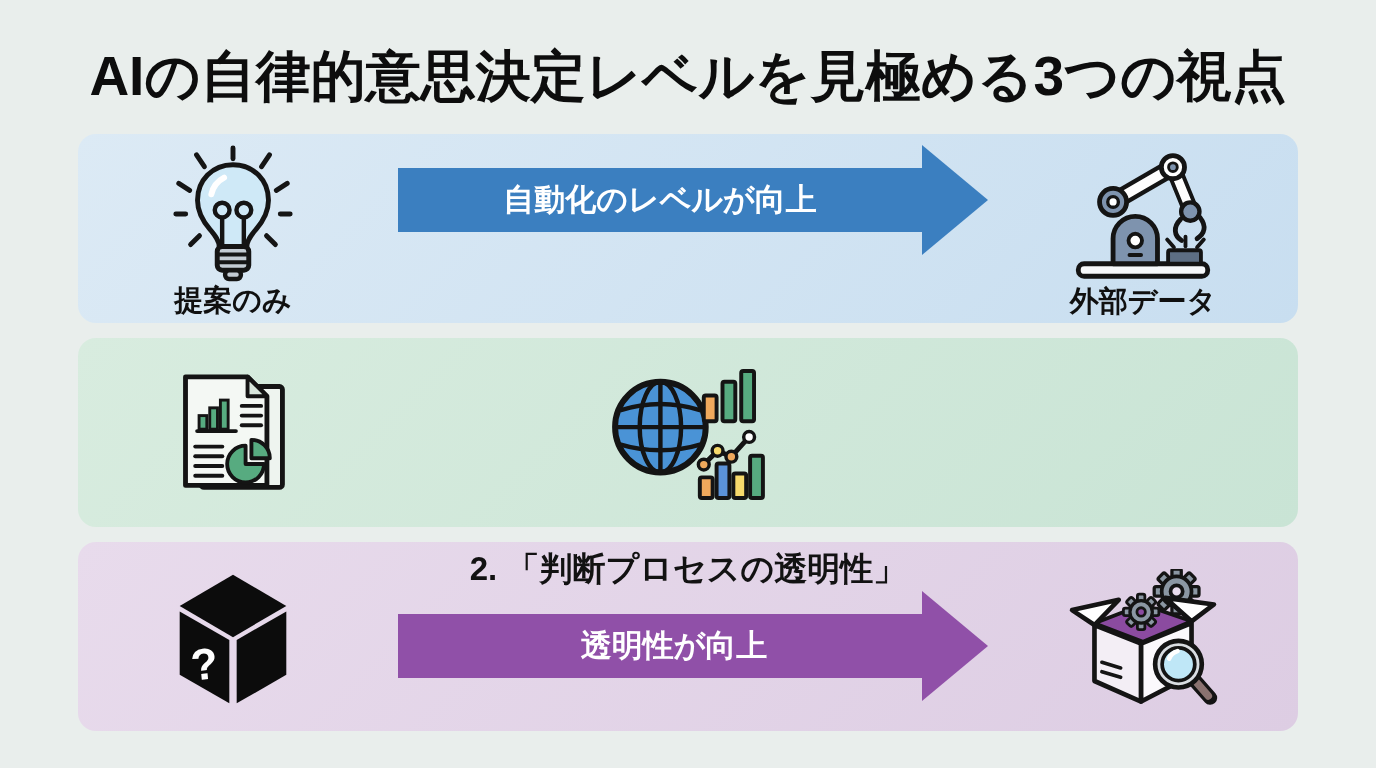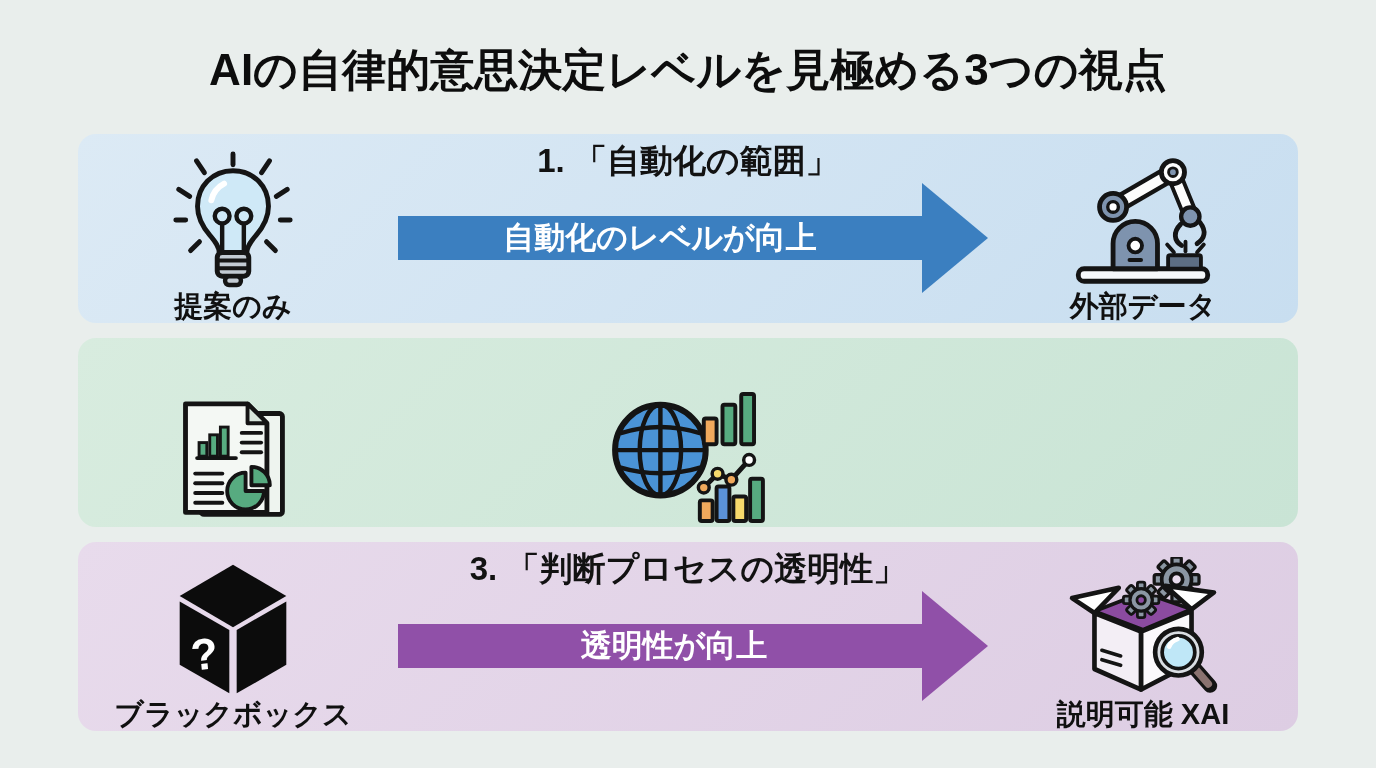--- a/index.html
+++ b/index.html
@@ -11,21 +11,21 @@
   .canvas{
     position:relative;
     width:1376px;height:768px;
     background:#e9eeec;
     overflow:hidden;
   }
   .page-title{
     margin:0;
     padding-top:46px;
     text-align:center;
-    font-size:44px;
+    font-size:55px;
     font-weight:900;
     line-height:1.1;
     letter-spacing:0px;
     color:#0d0d0d;
   }
   .bands{
     position:absolute;
     left:78px;top:134px;width:1220px;
     display:flex;flex-direction:column;gap:15px;
   }
@@ -34,21 +34,21 @@
     border-radius:18px;
     display:grid;
     grid-template-columns:310px 1fr 310px;
     overflow:hidden;
   }
   .band-1{background:linear-gradient(135deg,#dceaf5 0%,#c8def0 100%);}
   .band-2{background:linear-gradient(135deg,#d8ecdf 0%,#c9e4d5 100%);}
   .band-3{background:linear-gradient(135deg,#e8dbec 0%,#ddcde3 100%);}
   .side{
     display:flex;flex-direction:column;
-    align-items:center;justify-content:flex-end;
+    align-items:center;justify-content:center;
     gap:2px;padding-top:4px;
   }
   .side-label{
     font-size:29px;font-weight:800;color:#101010;
     white-space:nowrap;line-height:1.1;
   }
   .icon svg{display:block;}
   .center{
     display:flex;flex-direction:column;align-items:center;
     padding-top:8px;
@@ -56,21 +56,21 @@
   .heading{
     font-size:33px;font-weight:800;color:#121212;line-height:38px;
     white-space:nowrap;
   }
   .arrow{
     display:flex;align-items:center;
     width:100%;height:112px;margin-top:2px;
     padding-left:10px;box-sizing:border-box;
   }
   .arrow-bar{
-    flex:1;height:44px;
+    flex:1;height:64px;
     display:flex;align-items:center;justify-content:center;
   }
   .arrow-bar span{
     color:#ffffff;font-size:31px;font-weight:800;white-space:nowrap;
   }
   .arrow-head{
     width:0;height:0;
     border-top:55px solid transparent;
     border-bottom:55px solid transparent;
     border-left:66px solid #000;
@@ -112,21 +112,20 @@
             <circle cx="71" cy="66" r="7.5" fill="#cfe9f7" stroke="#151515" stroke-width="4.5"></circle>
             <path d="M49,74 V103 M71,74 V103" stroke="#151515" stroke-width="4.5" fill="none"></path>
             <rect x="44" y="103" width="32" height="24" rx="5" fill="#c3cbd3" stroke="#151515" stroke-width="5"></rect>
             <path d="M44,111 H76 M44,119 H76" stroke="#151515" stroke-width="4" fill="none"></path>
             <rect x="52" y="127" width="16" height="9" rx="4" fill="#c3cbd3" stroke="#151515" stroke-width="4.5"></rect>
           </svg>
         </span>
         <span class="side-label">提案のみ</span>
       </div>
       <div class="center">
-        <div class="heading">1. 「自動化の範囲」</div>
         <div class="arrow">
           <div class="arrow-bar">
             <span>自動化のレベルが向上</span>
           </div>
           <div class="arrow-head"></div>
         </div>
       </div>
       <div class="side">
         <span class="icon">
           <svg width="150" height="140" viewBox="0 0 150 145">
@@ -217,24 +216,23 @@
     <section class="band band-3">
       <div class="side">
         <span class="icon">
           <svg width="134" height="136" viewBox="0 0 140 148">
             <polygon points="70,4 128,38 70,72 12,38" fill="#0c0c0c"></polygon>
             <polygon points="12,44 66,75 66,144 12,113" fill="#0c0c0c"></polygon>
             <polygon points="128,44 74,75 74,144 128,113" fill="#0c0c0c"></polygon>
             <text x="39" y="118" text-anchor="middle" font-size="48" font-weight="bold" fill="#ffffff" transform="rotate(-6 39 104)" font-family="Liberation Sans, DejaVu Sans, sans-serif">?</text>
           </svg>
         </span>
-        <span class="side-label">ブラックボックス</span>
       </div>
       <div class="center">
-        <div class="heading">3. 「判断プロセスの透明性」</div>
+        <div class="heading">2. 「判断プロセスの透明性」</div>
         <div class="arrow">
           <div class="arrow-bar">
             <span>透明性が向上</span>
           </div>
           <div class="arrow-head"></div>
         </div>
       </div>
       <div class="side">
         <span class="icon">
           <svg width="158" height="140" viewBox="0 0 160 150">
@@ -272,18 +270,17 @@
             <polygon points="28,60 78,80 78,142 28,120" fill="#f3eef5" stroke="#141414" stroke-width="5" stroke-linejoin="round"></polygon>
             <polygon points="78,80 132,58 132,114 78,142" fill="#fbf9fc" stroke="#141414" stroke-width="5" stroke-linejoin="round"></polygon>
             <path d="M36,100 l20,6 M36,110 l20,6" stroke="#141414" stroke-width="4" stroke-linecap="round"></path>
             <line x1="136" y1="120" x2="152" y2="138" stroke="#141414" stroke-width="15" stroke-linecap="round"></line>
             <line x1="137" y1="121" x2="150" y2="136" stroke="#8a7270" stroke-width="8" stroke-linecap="round"></line>
             <circle cx="118" cy="102" r="25" fill="#d9dde2" stroke="#141414" stroke-width="5"></circle>
             <circle cx="118" cy="102" r="17.5" fill="#bfe7f7" stroke="#141414" stroke-width="4"></circle>
             <path d="M108,96 a14,14 0 0 1 9,-8" fill="none" stroke="#ffffff" stroke-width="5" stroke-linecap="round"></path>
           </svg>
         </span>
-        <span class="side-label">説明可能 XAI</span>
       </div>
     </section>
 
   </div>
 </div>
 
 </body></html>

